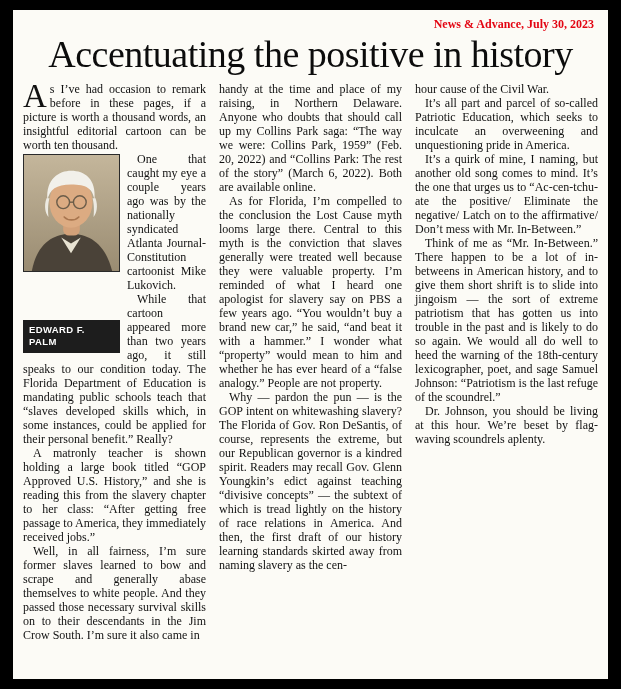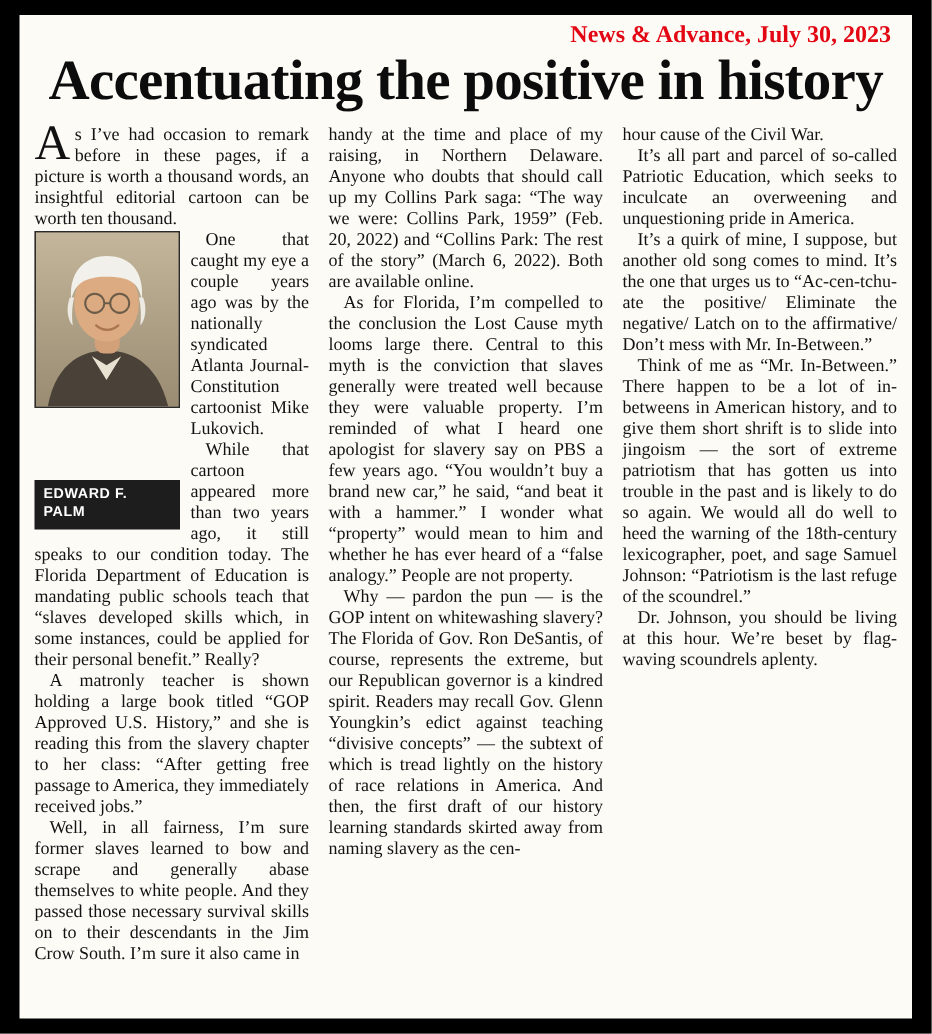--- a/index.html
+++ b/index.html
@@ -14,29 +14,29 @@
     background: #fcfbf6;
     padding: 6px 10px 4px 10px;
     overflow: hidden;
     font-family: "Liberation Serif", serif;
     color: #111;
   }
   .masthead {
     text-align: right;
     font-family: "Liberation Serif", serif;
     font-weight: bold;
-    font-size: 16px;
+    font-size: 12px;
     color: #e30613;
     padding-right: 4px;
     height: 16px;
     line-height: 16px;
   }
   .headline {
     font-family: "Liberation Serif", serif;
-    font-weight: 700;
+    font-weight: 400;
     font-size: 38px;
     line-height: 44px;
     text-align: center;
     letter-spacing: -0.5px;
     color: #0c0c0c;
     white-space: nowrap;
     margin: 0 0 6px 0;
   }
   .columns {
     display: flex;
@@ -151,20 +151,20 @@
 
       <div class="col">
         <p class="para no-indent">handy at the time and place of my raising, in Northern Delaware. Anyone who doubts that should call up my Collins Park saga: “The way we were: Collins Park, 1959” (Feb. 20, 2022) and “Collins Park: The rest of the story” (March 6, 2022). Both are available online.</p>
         <p class="para">As for Florida, I’m compelled to the conclusion the Lost Cause myth looms large there. Central to this myth is the conviction that slaves generally were treated well because they were valuable property. I’m reminded of what I heard one apologist for slavery say on PBS a few years ago. “You wouldn’t buy a brand new car,” he said, “and beat it with a hammer.” I wonder what “property” would mean to him and whether he has ever heard of a “false analogy.” People are not property.</p>
         <p class="para">Why — pardon the pun — is the GOP intent on whitewashing slavery? The Florida of Gov. Ron DeSantis, of course, represents the extreme, but our Republican governor is a kindred spirit. Readers may recall Gov. Glenn Youngkin’s edict against teaching “divisive concepts” — the subtext of which is tread lightly on the history of race relations in America. And then, the first draft of our history learning standards skirted away from naming slavery as the cen-</p>
       </div>
 
       <div class="col">
         <p class="para no-indent">hour cause of the Civil War.</p>
         <p class="para">It’s all part and parcel of so-called Patriotic Education, which seeks to inculcate an overweening and unquestioning pride in America.</p>
-        <p class="para">It’s a quirk of mine, I suppose, but another old song comes to mind. It’s the one that urges us to “Ac-cen-tchu-ate the positive/ Eliminate the negative/ Latch on to the affirmative/ Don’t mess with Mr. In-Between.”</p>
+        <p class="para">It’s a quirk of mine, I naming, but another old song comes to mind. It’s the one that urges us to “Ac-cen-tchu-ate the positive/ Eliminate the negative/ Latch on to the affirmative/ Don’t mess with Mr. In-Between.”</p>
         <p class="para">Think of me as “Mr. In-Between.” There happen to be a lot of in-betweens in American history, and to give them short shrift is to slide into jingoism — the sort of extreme patriotism that has gotten us into trouble in the past and is likely to do so again. We would all do well to heed the warning of the 18th-century lexicographer, poet, and sage Samuel Johnson: “Patriotism is the last refuge of the scoundrel.”</p>
         <p class="para">Dr. Johnson, you should be living at this hour. We’re beset by flag-waving scoundrels aplenty.</p>
       </div>
 
     </div>
   </div>
 </div>
 
 </body></html>

